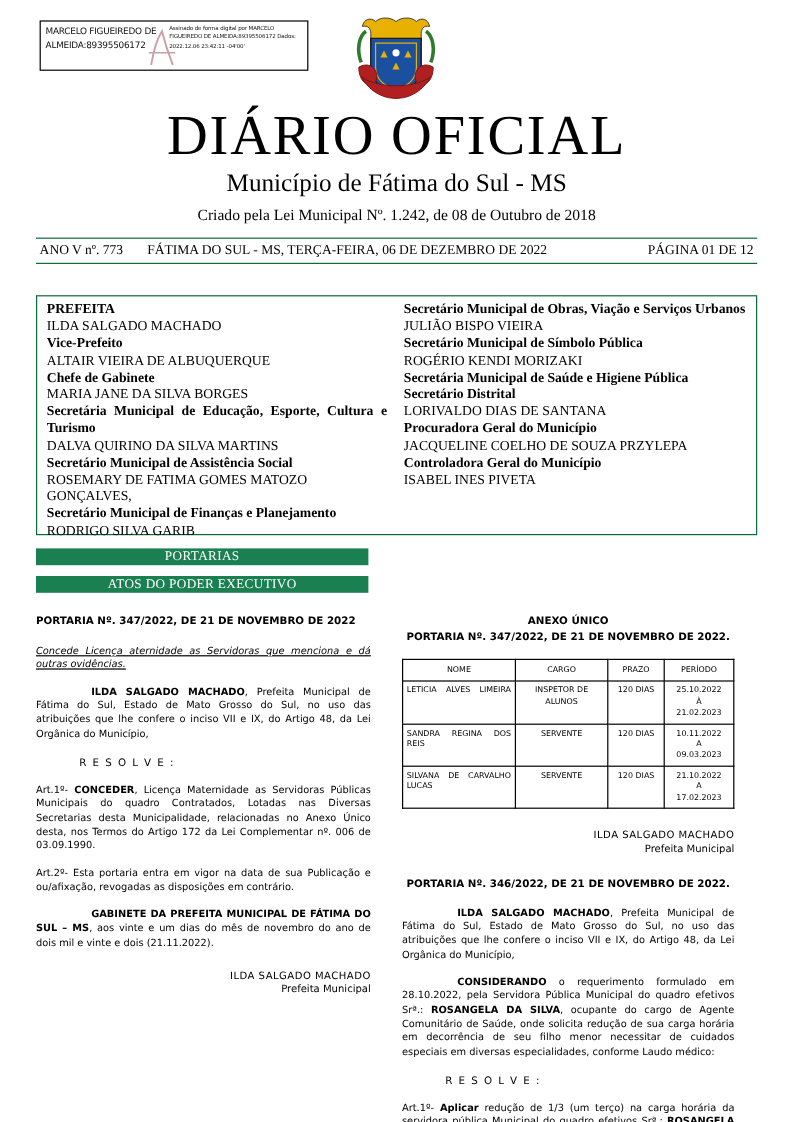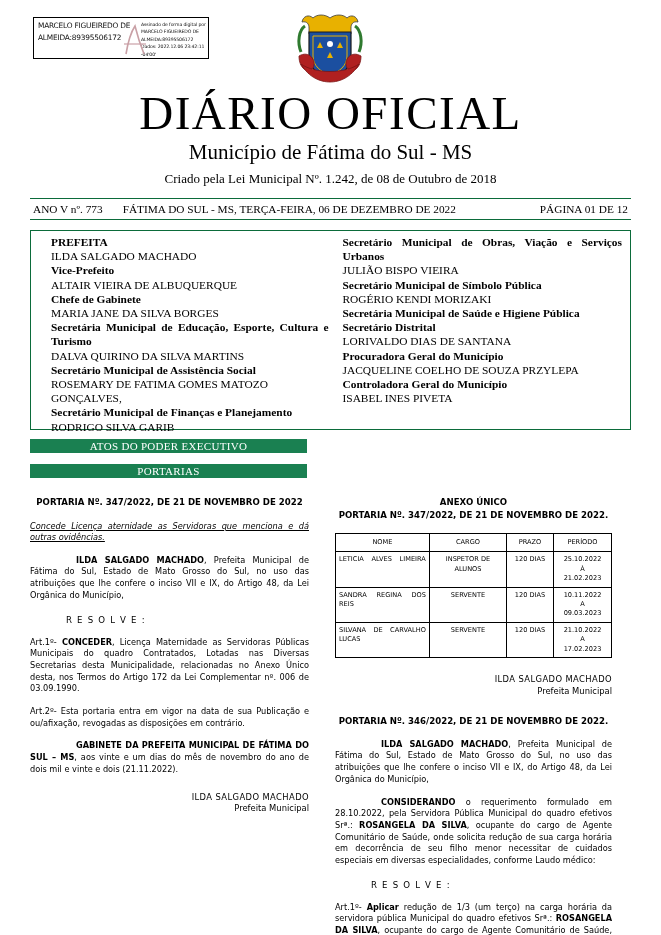--- a/index.html
+++ b/index.html
@@ -21,21 +21,21 @@
     height: 935px;
     box-sizing: border-box;
     padding: 0 30px;
   }
 
   
   .sig-box {
     position: absolute;
     left: 33px;
     top: 17px;
-    width: 176px;
+    width: 224px;
     height: 42px;
     border: 1px solid #000;
     box-sizing: border-box;
     display: flex;
     align-items: stretch;
     overflow: hidden;
   }
   .sig-name {
     width: 98px;
     font-family: "DejaVu Sans", sans-serif;
@@ -105,26 +105,26 @@
     align-items: center;
     font-size: 11.3px;
     position: relative;
   }
   .info-left { margin-left: 3px; }
   .info-mid { margin-left: 20px; }
   .info-right { position: absolute; right: 3px; }
 
   
   .officials {
-    margin-top: 10px;
+    margin-top: 26px;
     border: 1.4px solid #0b6b3a;
     height: 200px;
     display: flex;
     box-sizing: border-box;
-    padding: 4px 0 0 12px;
+    padding: 4px 0 0 0;
   }
   .col-left  { width: 50%; padding: 0 8px 0 8px; box-sizing: border-box; }
   .col-right { width: 50%; padding: 0 8px 0 6px; box-sizing: border-box; }
   .role {
     font-size: 11.4px;
     font-weight: bold;
     line-height: 14.2px;
     text-align: justify;
   }
   .person {
@@ -156,21 +156,21 @@
     font-family: "DejaVu Sans", sans-serif;
   }
   .tcol.left  { padding-right: 12px; }
   .tcol.right { padding-left: 14px; }
 
   .p-head {
     font-size: 8.6px;
     font-weight: bold;
     line-height: 12.5px;
     margin-top: 18px;
-    text-align: center;
+    text-align: left;
   }
   .p-head.center { text-align: center; }
   .p-italic {
     font-size: 8.2px;
     font-style: italic;
     line-height: 11.6px;
     margin-top: 12px;
     text-align: justify;
     text-decoration: underline;
   }
@@ -301,22 +301,22 @@
       <div class="role">Secretária Municipal de Saúde e Higiene Pública</div>
       <div class="role">Secretário Distrital</div>
       <div class="person">LORIVALDO DIAS DE SANTANA</div>
       <div class="role">Procuradora Geral do Município</div>
       <div class="person">JACQUELINE COELHO DE SOUZA PRZYLEPA</div>
       <div class="role">Controladora Geral do Município</div>
       <div class="person">ISABEL INES PIVETA</div>
     </div>
   </div>
 
+  <div class="green-bar bar-port">PORTARIAS</div>
   <div class="green-bar bar-atos">ATOS DO PODER EXECUTIVO</div>
-  <div class="green-bar bar-port">PORTARIAS</div>
 
   <div class="columns">
 
     <div class="tcol left">
       <div class="p-head">PORTARIA Nº. 347/2022, DE 21 DE NOVEMBRO DE 2022</div>
       <div class="p-italic">Concede Licença aternidade as Servidoras que menciona e dá outras ovidências.</div>
       <div class="p-body p-indent">
         <b>ILDA SALGADO MACHADO</b><span>, Prefeita Municipal de Fátima do Sul, Estado de Mato Grosso do Sul, no uso das atribuições que lhe confere o inciso VII e IX, do Artigo 48, da Lei Orgânica do Município,</span>
       </div>
       <div class="p-resolve">R E S O L V E :</div>

